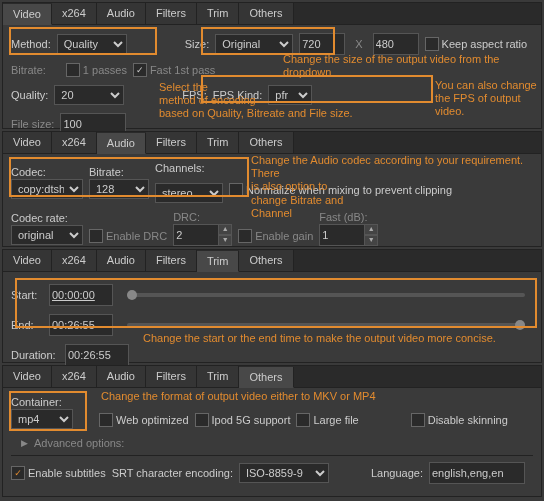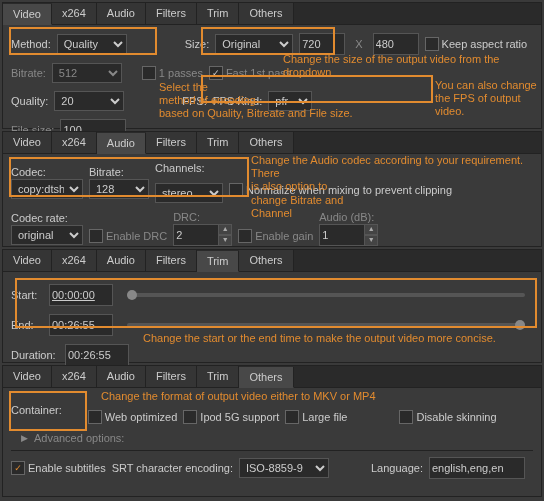--- a/index.html
+++ b/index.html
@@ -45,21 +45,20 @@
     <input class="txt num" value="720" style="">
     <span class="x">X</span>
     <input class="txt num" value="480" style="">
     <span class="chk">
         <span class="box"></span>
         <span>Keep aspect ratio</span>
       </span>
   </div>
   <div class="row">
     <span class="lbl muted">Bitrate:</span>
-    <select style="width:70px" class="muted"><option>512</option></select>
     <span style="width:8px"></span>
     <span class="chk">
         <span class="box"></span>
         <span class="muted">1 passes</span>
       </span>
     <span class="chk">
         <span class="box">✓</span>
         <span class="muted">Fast 1st pass</span>
       </span>
   </div>
@@ -131,21 +130,21 @@
             <span>▲</span>
             <span>▼</span>
           </span>
         </div>
     </div>
     <span class="chk" style="margin-top:14px">
         <span class="box"></span>
         <span class="muted">Enable gain</span>
       </span>
     <div style="display:flex;flex-direction:column;gap:1px">
-      <span class="lbl muted">Audio (dB):</span>
+      <span class="lbl muted">Fast (dB):</span>
       <div style="display:flex">
           <input class="txt muted" style="width: 40px;" value="1">
           <span class="spin">
             <span>▲</span>
             <span>▼</span>
           </span>
         </div>
     </div>
   </div>
   <div class="hl" style="left:6px;top:25px;width:236px;height:36px"></div>
@@ -191,20 +190,21 @@
     <div class="tab">Video</div>
     <div class="tab">x264</div>
     <div class="tab">Audio</div>
     <div class="tab">Filters</div>
     <div class="tab">Trim</div>
     <div class="tab active">Others</div>
   </div>
   <div class="row" style="margin-top:4px">
     <div style="display:flex;flex-direction:column;gap:1px">
       <span class="lbl">Container:</span>
+      <select style="width:62px"><option>mp4</option></select>
     </div>
     <span style="width:14px"></span>
     <span class="chk" style="margin-top:14px">
         <span class="box"></span>
         <span>Web optimized</span>
       </span>
     <span class="chk" style="margin-top:14px">
         <span class="box"></span>
         <span>Ipod 5G support</span>
       </span>

